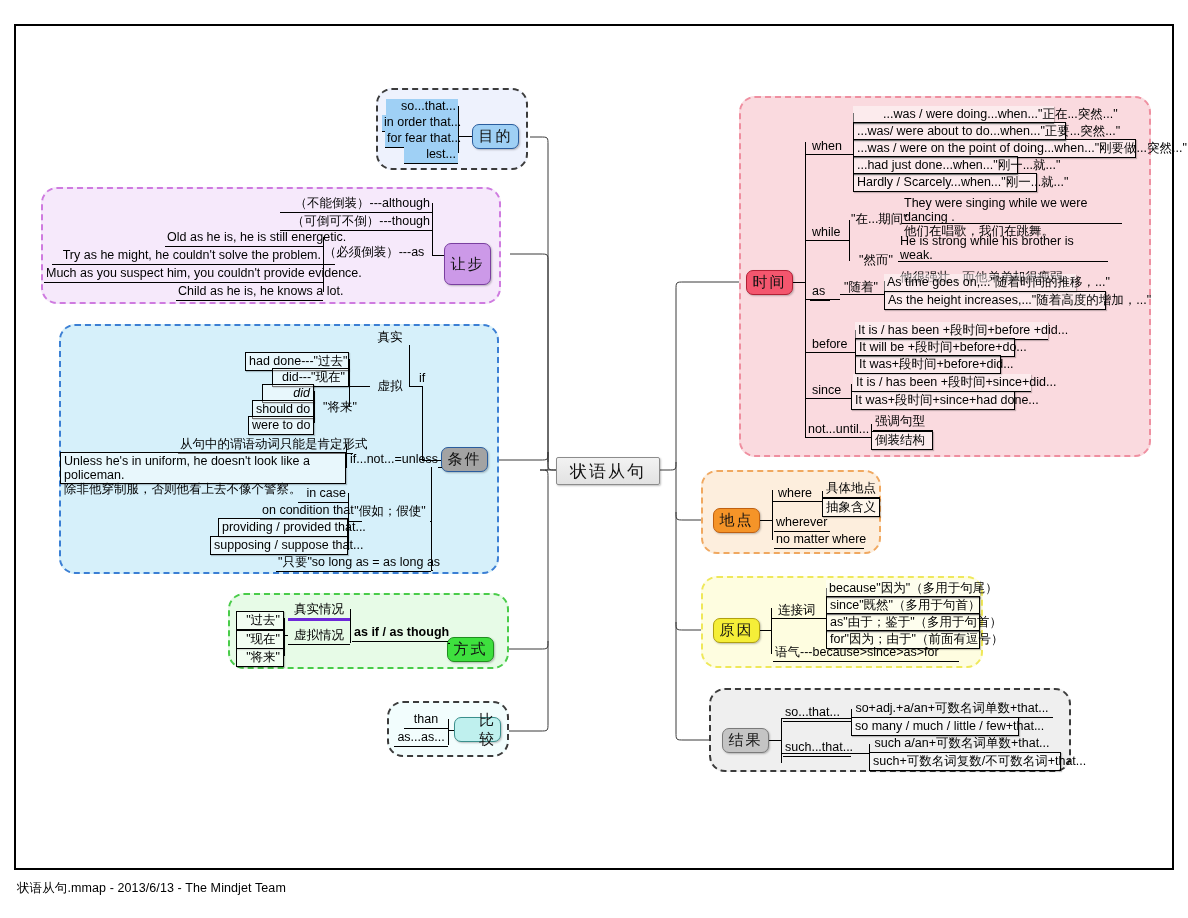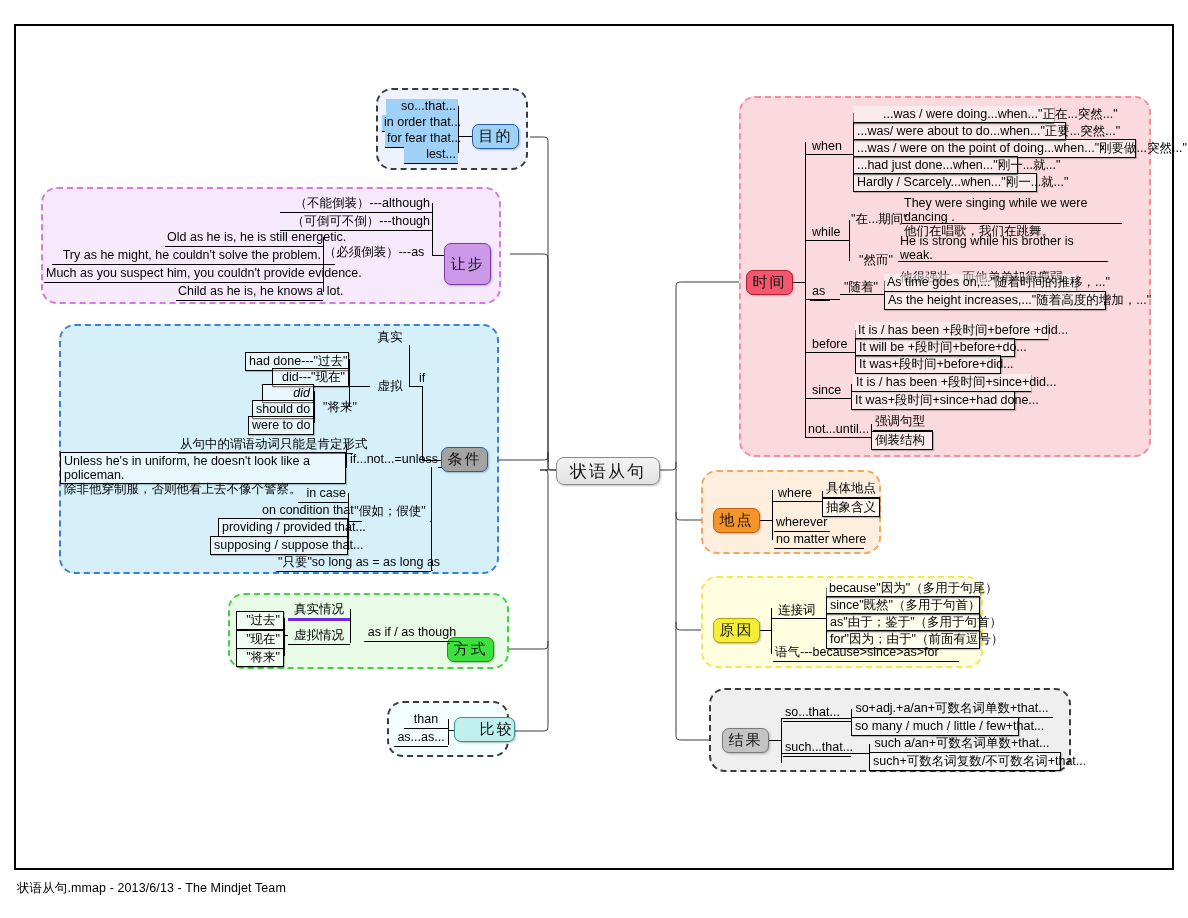--- a/index.html
+++ b/index.html
@@ -11,21 +11,21 @@
   #footer{position:absolute;left:17px;top:880px;font-size:12.5px;color:#000;
       white-space:nowrap;letter-spacing:0.1px;}
 
   
   .cloud{position:absolute;box-sizing:border-box;border-radius:16px;border-style:dashed;
          border-width:2px;}
 
   
   .main-topic{position:absolute;box-sizing:border-box;
      background:linear-gradient(#f2f2f2,#e2e2e2);
-     border:1px solid #8c8c8c;border-radius:8px;
+     border:1px solid #8c8c8c;border-radius:2px;
      font-size:17px;color:#111;display:flex;align-items:center;justify-content:center;
      letter-spacing:2px;box-shadow:1px 1px 2px rgba(0,0,0,.25);}
 
   
   .topic1{position:absolute;box-sizing:border-box;border-radius:7px;border-width:1px;
      border-style:solid;display:flex;align-items:center;justify-content:center;
      font-size:15px;letter-spacing:2px;color:#111;
      box-shadow:1px 1px 2px rgba(0,0,0,.25);}
 
   
@@ -148,34 +148,34 @@
   <div class="leaf r" style="left:276px;top:555px;width:155px;">"只要"so long as = as long as</div>
   <div class="vline blk" style="left:431px;top:467px;height:104px;"></div>
   <div class="hline blk" style="left:431px;top:570px;width:2px;"></div>
   <div class="hline blk" style="left:431px;top:460px;width:10px;"></div>
   <div class="hline blk" style="left:430px;top:521px;width:2px;"></div>
 
   <div class="cloud" style="left:228px;top:593px;width:281px;height:76px;background:#e7fbe7;border-color:#49cc49;"></div>
   <div class="topic1" style="left:447px;top:637px;width:47px;height:25px;background:#3ee03e;border-color:#1f8f1f;">
     <span>方式</span>
   </div>
-  <div class="leaf plain c" style="left:364px;top:625px;width:96px;border-bottom:1px solid #000;">as if / as though</div>
+  <div class="leaf plain c" style="left:352px;top:625px;width:96px;border-bottom:1px solid #000;font-weight:bold;">as if / as though</div>
   <div class="leaf plain c" style="left:288px;top:602px;width:62px;border-bottom:3px solid #6d28d9;">真实情况</div>
   <div class="leaf plain c" style="left:288px;top:628px;width:62px;border-bottom:1px solid #000;">虚拟情况</div>
   <div class="vline blk" style="left:350px;top:609px;height:34px;"></div>
   <div class="hline blk" style="left:448px;top:643px;width:2px;"></div>
 
   <div class="leaf boxed r" style="left:236px;top:611px;width:48px;">"过去"</div>
   <div class="leaf boxed r" style="left:236px;top:630px;width:48px;">"现在"</div>
   <div class="leaf boxed r" style="left:236px;top:648px;width:48px;">"将来"</div>
   <div class="vline blk" style="left:284px;top:618px;height:38px;"></div>
   <div class="hline blk" style="left:284px;top:635px;width:4px;"></div>
 
   <div class="cloud" style="left:387px;top:701px;width:122px;height:56px;background:#f2fdfd;border-color:#3b3b3b;"></div>
-  <div class="topic1" style="left:454px;top:717px;width:61px;height:25px;background:#bff0ee;border-color:#3a8f8c;padding-left:24px;">
+  <div class="topic1" style="left:454px;top:717px;width:47px;height:25px;background:#bff0ee;border-color:#3a8f8c;padding-left:24px;">
     <span>比较</span>
   </div>
   <div class="leaf c" style="left:404px;top:712px;width:44px;">than</div>
   <div class="leaf c" style="left:394px;top:730px;width:54px;">as...as...</div>
   <div class="vline blk" style="left:448px;top:719px;height:26px;"></div>
   <div class="hline blk" style="left:448px;top:730px;width:6px;"></div>
 
   <div class="cloud" style="left:739px;top:96px;width:412px;height:361px;background:#fadadf;border-color:#ef8fa0;"></div>
   <div class="topic1" style="left:746px;top:270px;width:47px;height:25px;background:#f4566e;border-color:#b02035;">
     <span>时间</span>

